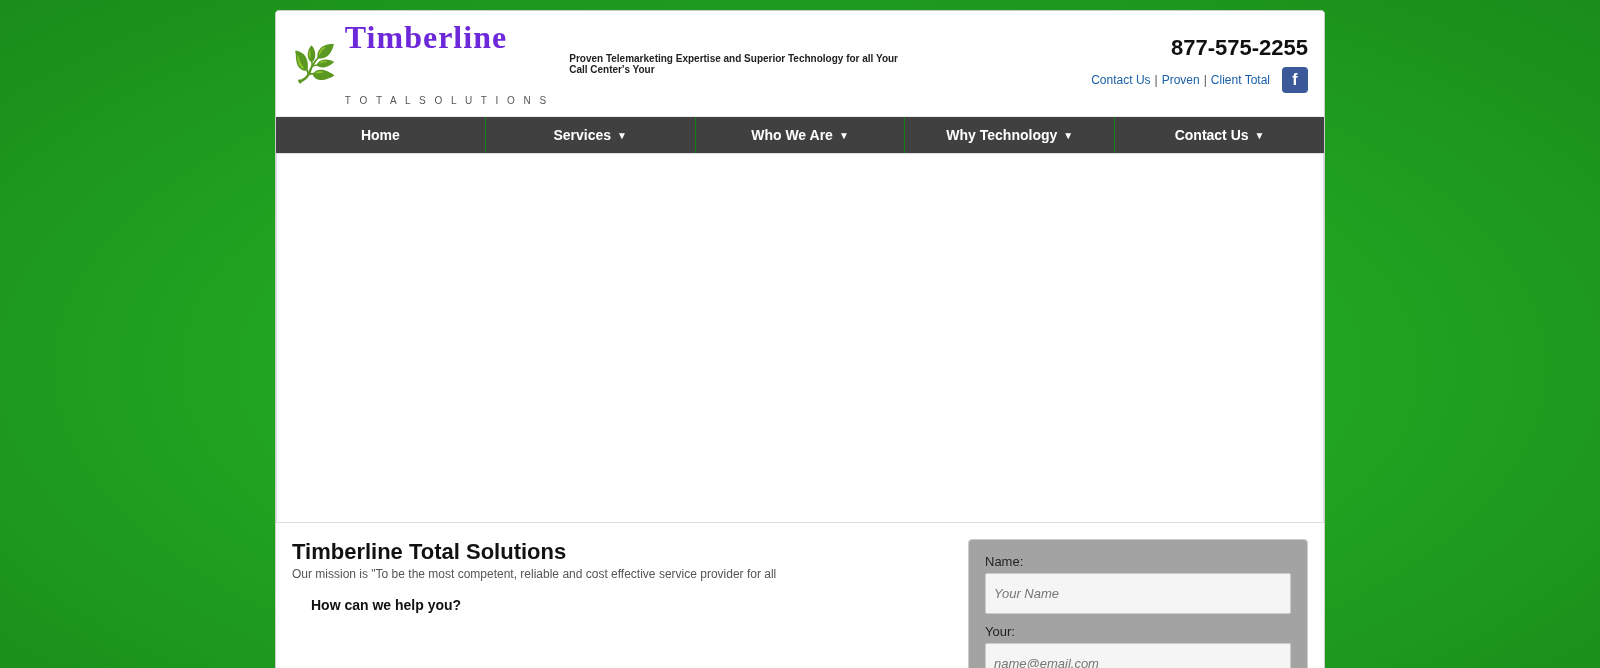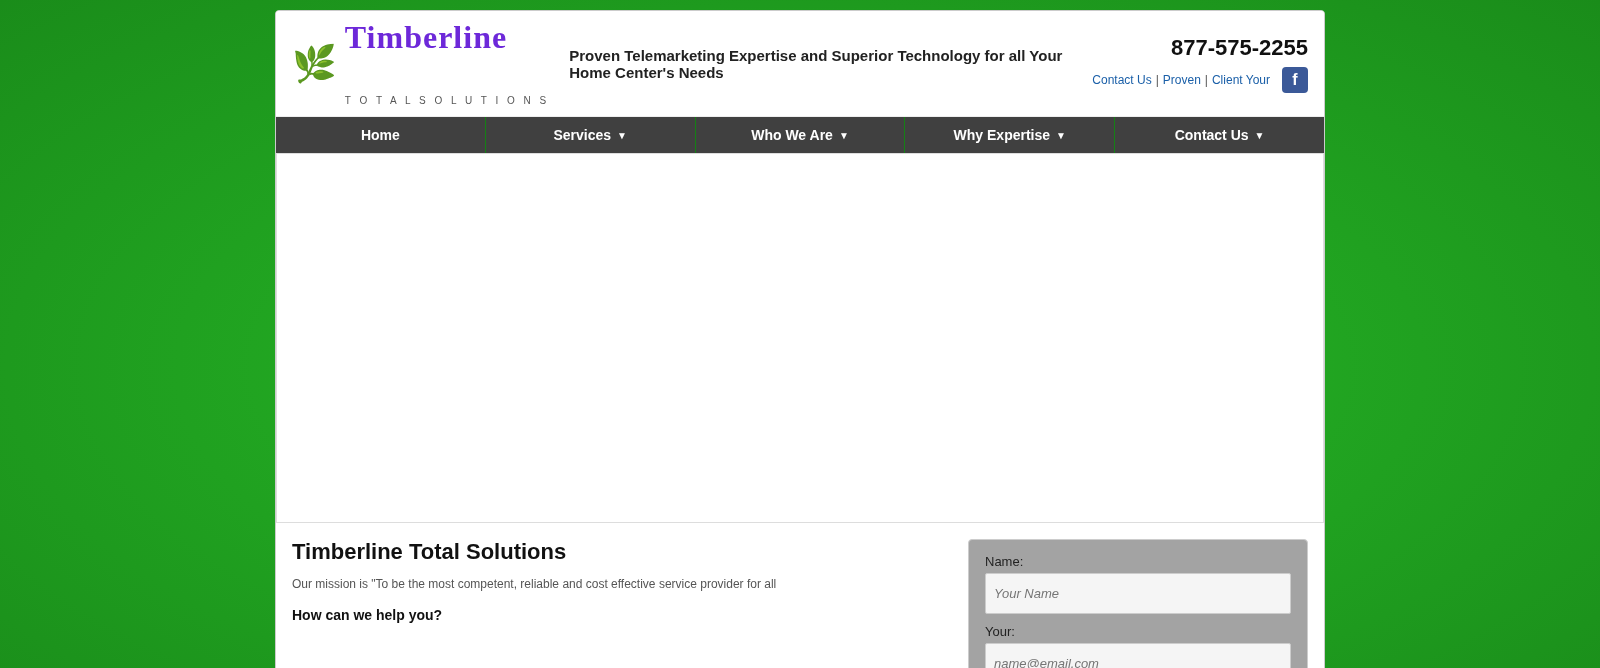--- a/index.html
+++ b/index.html
@@ -55,21 +55,21 @@
       color: #555;
       letter-spacing: 3px;
       text-transform: uppercase;
       margin-top: 42px;
     }
     .header-center {
       flex: 1;
       padding: 0 20px;
     }
     .header-tagline {
-      font-size: 15px;
+      font-size: 10px;
       font-weight: bold;
       color: #222;
     }
     .header-right {
       display: flex;
       flex-direction: column;
       align-items: flex-end;
       gap: 6px;
     }
     .phone-number {
@@ -145,32 +145,32 @@
       background: #fff;
     }
     .left-content {
       flex: 1;
       padding-right: 10px;
     }
     .company-title {
       font-size: 22px;
       font-weight: bold;
       color: #111;
-      margin-bottom: 10px;
     }
     .mission-text {
       font-size: 12px;
       color: #555;
       line-height: 1.5;
       margin-bottom: 14px;
     }
     .how-help {
       font-size: 14px;
       font-weight: bold;
       color: #111;
+      margin-left: 19px;
     }
     
     .right-form {
       width: 340px;
       border: 1px solid #ccc;
       border-radius: 4px;
       padding: 14px 16px;
       background: #a3a3a3;
     }
     .form-group {
@@ -202,50 +202,50 @@
     <div class="logo-area">
       <div class="logo-icon">🌿</div>
       <div class="logo-text-block">
         <span class="logo-main">Timberline</span>
         <span class="logo-sub">T o t a l   S o l u t i o n s</span>
       </div>
     </div>
     <div class="header-center">
       <div class="header-tagline">
         <span>Proven Telemarketing Expertise and Superior Technology for all Your</span><br>
-        <span>Home Center's Needs</span>
+        <span>Call Center's Your</span>
       </div>
     </div>
     <div class="header-right">
       <div class="phone-number">877-575-2255</div>
       <div class="header-links">
         <a>Contact Us</a>
         <span class="sep">|</span>
         <a>Proven</a>
         <span class="sep">|</span>
-        <a>Client Your</a>
+        <a>Client Total</a>
         <div class="fb-icon">f</div>
       </div>
     </div>
   </div>
 
   <nav class="nav">
     <div class="nav-item">
       <span>Home</span>
     </div>
     <div class="nav-item">
       <span>Services</span>
       <span class="nav-arrow">▼</span>
     </div>
     <div class="nav-item">
       <span>Who We Are</span>
       <span class="nav-arrow">▼</span>
     </div>
     <div class="nav-item">
-      <span>Why Expertise</span>
+      <span>Why Technology</span>
       <span class="nav-arrow">▼</span>
     </div>
     <div class="nav-item">
       <span>Contact Us</span>
       <span class="nav-arrow">▼</span>
     </div>
   </nav>
 
   <div class="banner-area"></div>
 

